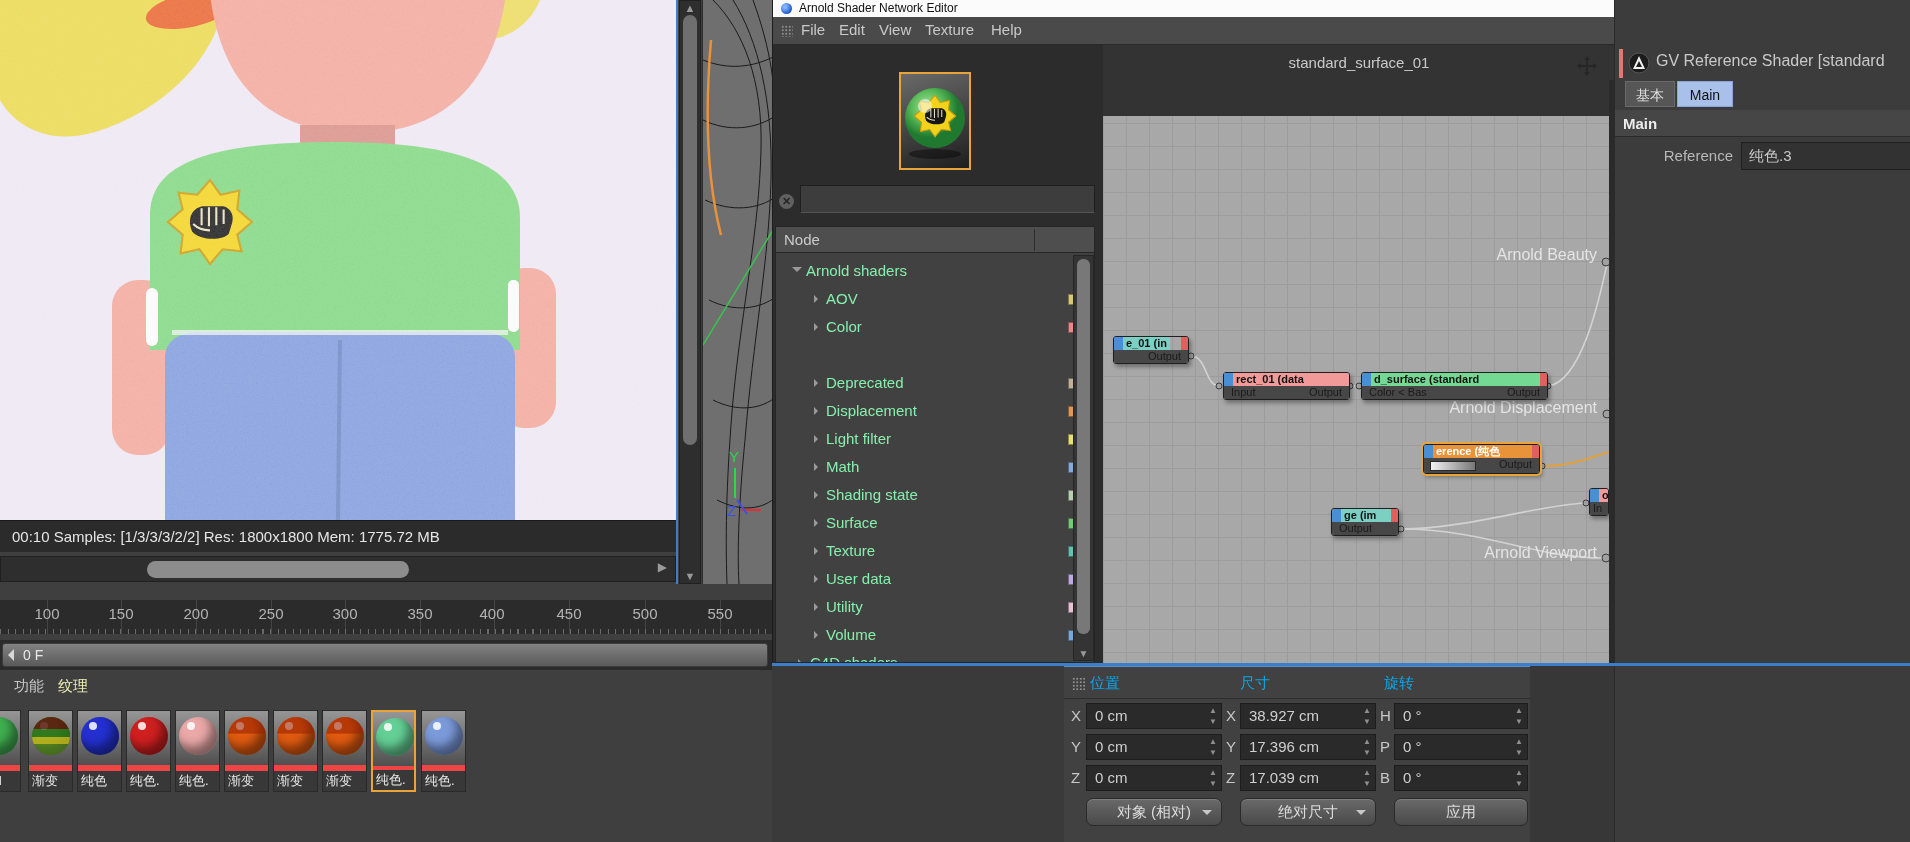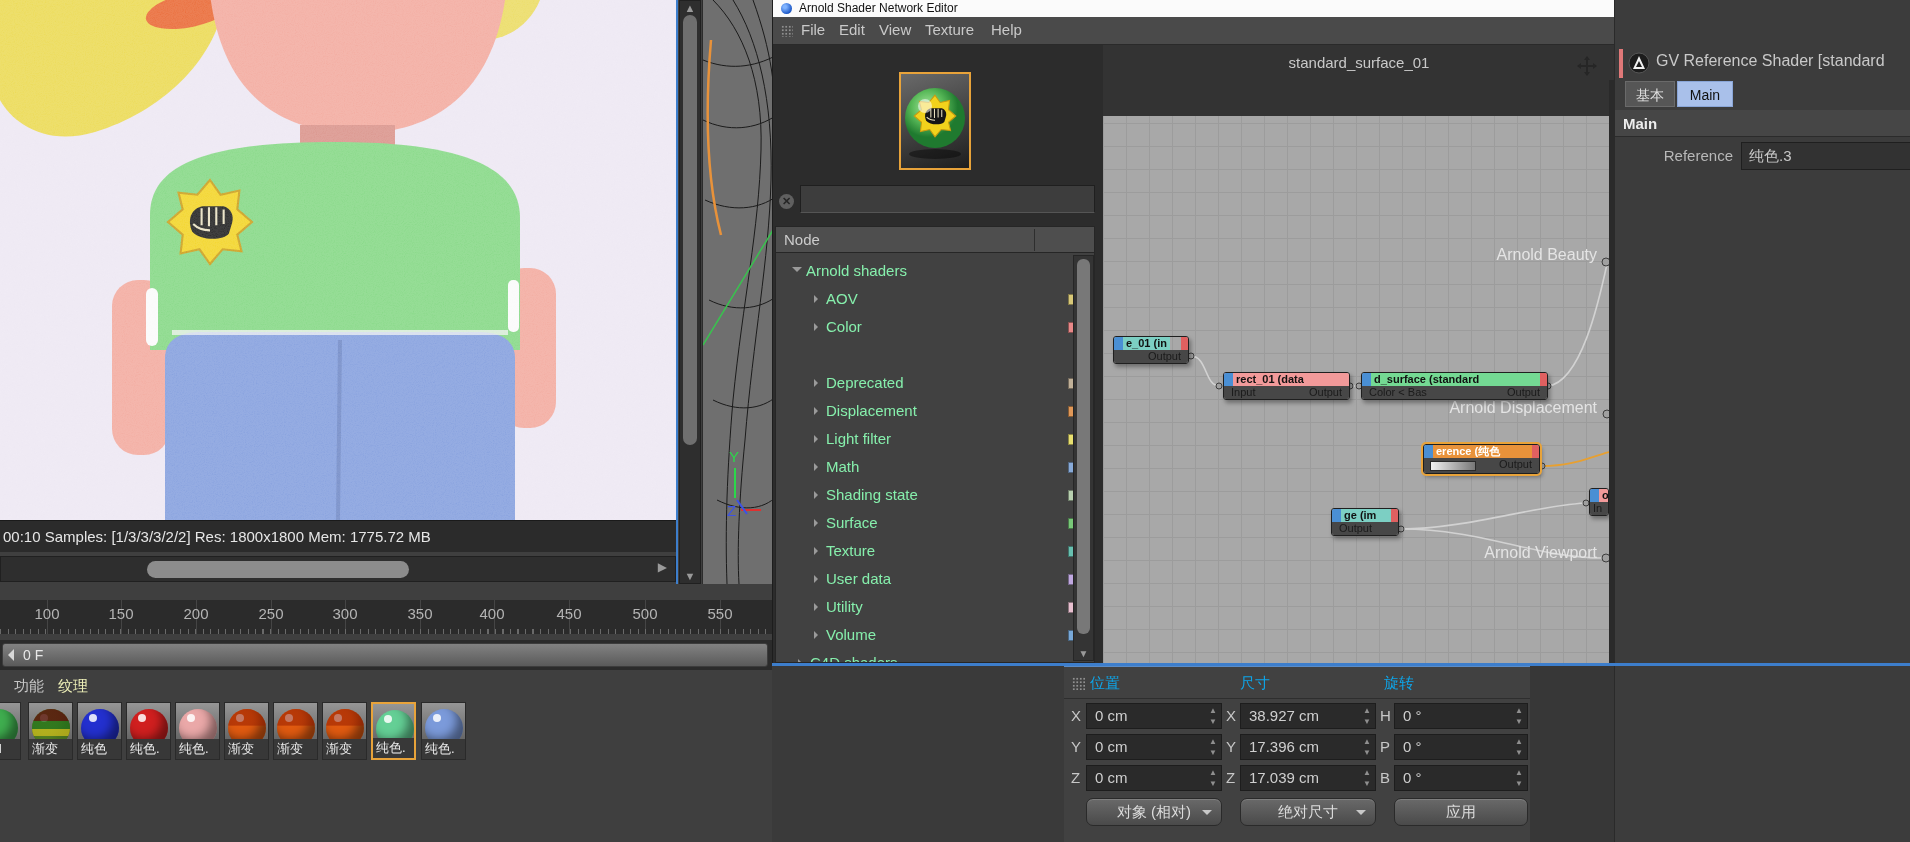--- a/index.html
+++ b/index.html
@@ -3,21 +3,21 @@
 <meta charset="utf-8">
 <style>
   * { margin:0; padding:0; box-sizing:border-box; }
   body { background:#222; font-family:"Liberation Sans", sans-serif; }
   #screen { position:relative; width:1910px; height:842px; background:#3f3f3f; overflow:hidden; }
   .abs { position:absolute; }
 
   
   #render-img { left:0; top:0; width:676px; height:520px; background:#ece6f2; overflow:hidden; }
   #render-status { left:0; top:520px; width:676px; height:32px; background:#2b2b2b; color:#e6e6e6;
-    font-size:15px; line-height:32px; padding-left:3px; white-space:nowrap; overflow:hidden; border-top:1px solid #1a1a1a;}
+    font-size:15px; line-height:32px; padding-left:12px; white-space:nowrap; overflow:hidden; border-top:1px solid #1a1a1a;}
   #render-hscroll { left:0; top:556px; width:676px; height:26px; background:#2e2e2e; border:1px solid #202020; }
   #render-hscroll .thumb { left:146px; top:4px; width:262px; height:17px; background:#8c8c8c; border-radius:9px; }
   #render-hscroll .arrow { right:8px; top:3px; color:#9a9a9a; font-size:12px; }
   #render-focus-line { left:676px; top:0; width:2px; height:584px; background:#3d7ecc; }
   #render-vscroll { left:679px; top:0; width:22px; height:584px; background:#2e2e2e; border:1px solid #202020; }
   #render-vscroll .thumb { left:3px; top:14px; width:14px; height:430px; background:#6f6f6f; border-radius:7px; }
   #render-vscroll .ar { left:0; width:20px; text-align:center; color:#9a9a9a; font-size:11px; }
 
   
   #vp-strip { left:702px; top:0; width:74px; height:584px; background:#6f6f6f; border-left:1px solid #2c2c2c; overflow:hidden; }
@@ -32,21 +32,21 @@
   #tl-bar { left:2px; top:3px; width:766px; height:24px; border:1px solid #3c3c3c; border-radius:3px;
     background:linear-gradient(#828282,#5a5a5a); color:#e8e8e8; font-size:14px; line-height:22px; }
   #tl-bar .caret { position:absolute; left:5px; top:5px; width:0; height:0; border:6px solid transparent; border-right-color:#d8d8d8; border-left:none; }
   #tl-bar .lab { position:absolute; left:20px; }
 
   
   #dock-tabs { left:0; top:672px; width:772px; height:30px; font-size:15px; }
   #dock-tabs .t1 { position:absolute; left:14px; top:5px; color:#c6c6c6; }
   #dock-tabs .t2 { position:absolute; left:58px; top:5px; color:#eef0b8; }
   #materials { left:0; top:702px; width:772px; height:78px; }
-  .mat { position:absolute; top:0; width:45px; height:58px; background:#737373; border:1px solid #2a2a2a; }
+  .mat { position:absolute; top:8px; width:45px; height:82px; background:#ef4444; border:1px solid #2a2a2a; }
   .mat .ball-box { position:absolute; left:0; top:0; width:100%; height:54px; background:linear-gradient(#969696,#4f4f4f); overflow:hidden; }
   .mat .sphere { position:absolute; left:3px; top:6px; width:38px; height:38px; border-radius:50%;
     box-shadow:inset -6px -8px 10px rgba(0,0,0,.45); }
   .mat .sphere::before { content:""; position:absolute; left:8px; top:5px; width:8px; height:8px; border-radius:50%; background:rgba(255,255,255,.85); }
   .mat .sphere.two::after { content:""; position:absolute; inset:0; border-radius:50%;
     background:linear-gradient(rgba(150,30,0,.55) 0 42%, rgba(0,0,0,0) 46%); }
   .mat .sphere.multi::after { content:""; position:absolute; inset:0; border-radius:50%;
     background:linear-gradient(rgba(90,25,15,.85) 0 32%, rgba(40,120,30,.8) 32% 52%, rgba(200,190,30,.8) 52% 72%, rgba(90,150,40,.5) 72%); }
   .mat .lab { position:absolute; left:0; bottom:0; width:100%; height:20px; background:#383838; color:#e8e8e8; font-size:13px; line-height:20px; padding-left:3px; white-space:nowrap; overflow:hidden; }
   .mat.sel { border:2px solid #e8a33a; }

